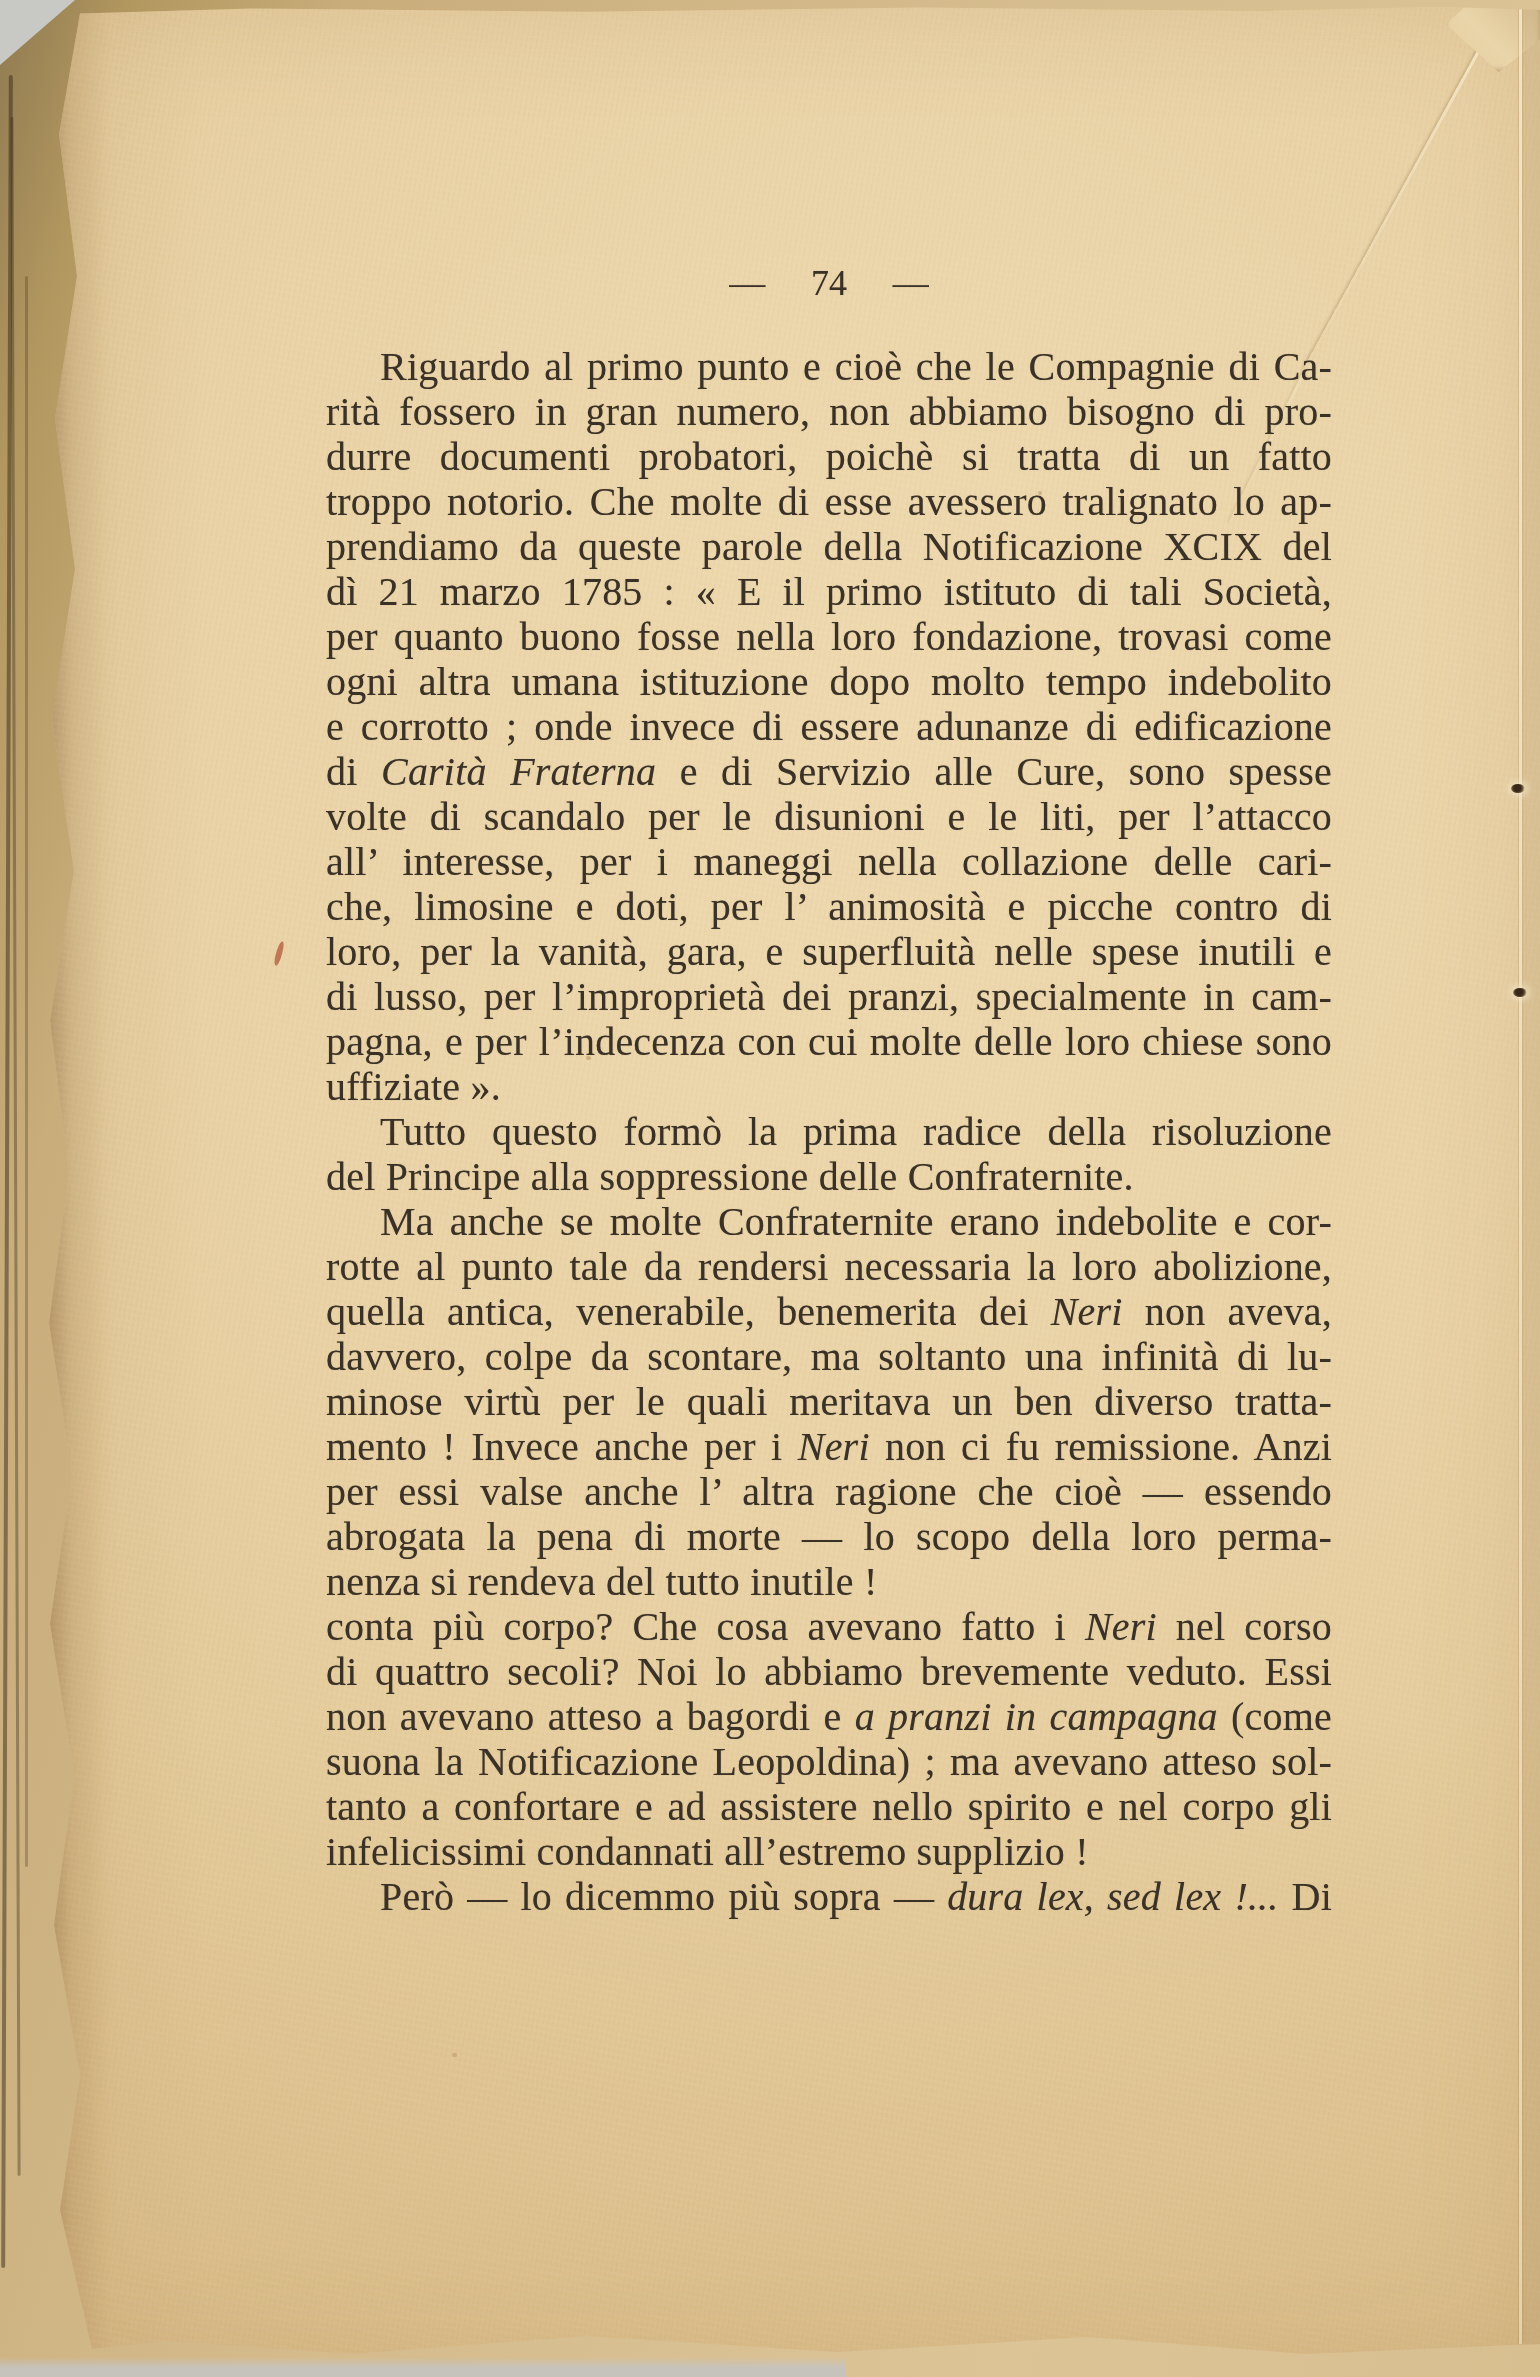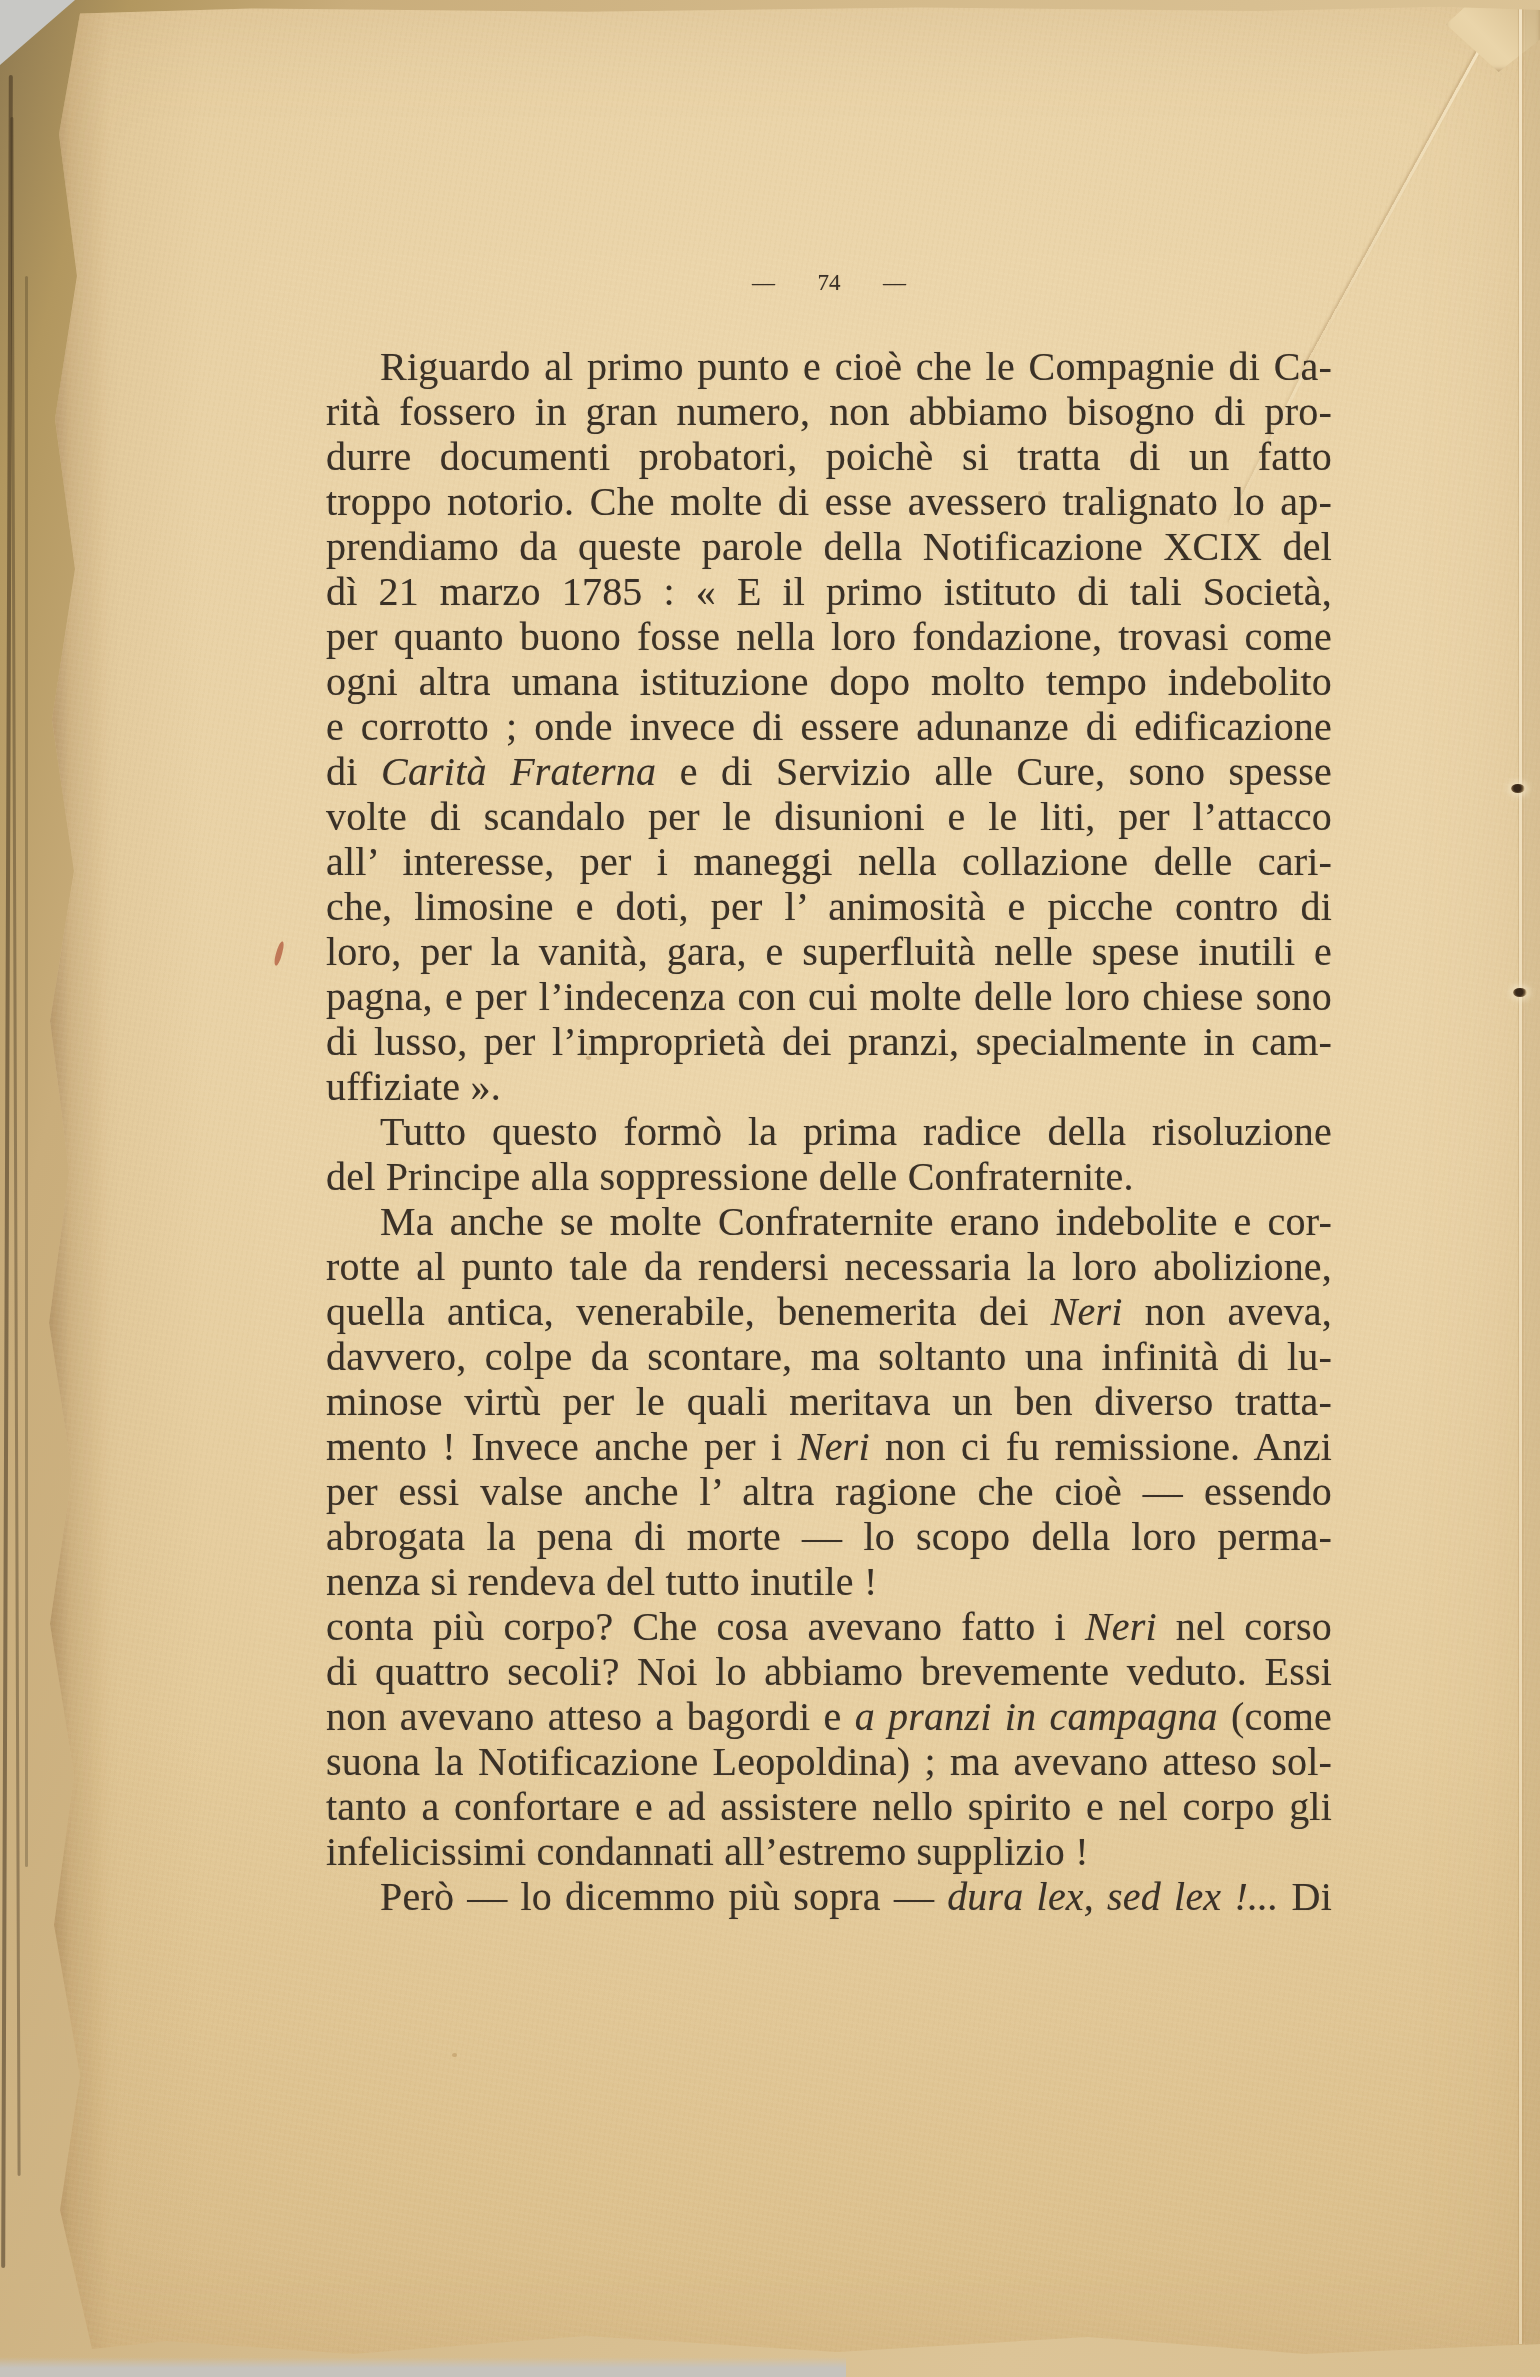--- a/index.html
+++ b/index.html
@@ -57,21 +57,21 @@
   .sp1{left:47px;top:82px;width:7.5px;height:6.7px;background:#b07636;opacity:.85;}
   .sp2{left:586px;top:1056px;width:5px;height:4.2px;background:#9a6f3e;opacity:.4;}
   .sp3{left:1038px;top:491px;width:4.2px;height:4.2px;background:#9a6f3e;opacity:.35;}
   .sp4{left:452px;top:2053px;width:5px;height:4.2px;background:#a3793f;opacity:.35;}
   .red-mark{position:absolute;left:276px;top:941px;width:5.9px;height:25px;border-radius:60% 40% 55% 45%;
     background:#a43c22;opacity:.6;transform:rotate(14deg);}
 
   
   .text-block{position:absolute;left:326px;top:261px;width:1006px;color:#3a3127;
     text-shadow:0 0 0.8px rgba(70,55,35,.4);}
-  .header{text-align:center;font-size:23px;height:44px;line-height:44px;margin-bottom:39px;}
+  .header{text-align:center;font-size:36px;height:44px;line-height:44px;margin-bottom:39px;}
   .header span{margin:0 18.4px;}
   .line{font-size:40px;line-height:45px;height:45px;text-align:justify;text-align-last:justify;
     letter-spacing:0.2px;}
   .line.indent{text-indent:54px;}
   .line.para-end{text-align:right;text-align-last:left;}
 </style>
 </head>
 <body>
 
 <div class="canvas">
@@ -114,22 +114,22 @@
           <div class="line"><span>prendiamo da queste parole della Notificazione XCIX del</span></div>
           <div class="line"><span>dì 21 marzo 1785 : « E il primo istituto di tali Società,</span></div>
           <div class="line"><span>per quanto buono fosse nella loro fondazione, trovasi come</span></div>
           <div class="line"><span>ogni altra umana istituzione dopo molto tempo indebolito</span></div>
           <div class="line"><span>e corrotto ; onde invece di essere adunanze di edificazione</span></div>
           <div class="line"><span>di </span><i>Carità Fraterna</i><span> e di Servizio alle Cure, sono spesse</span></div>
           <div class="line"><span>volte di scandalo per le disunioni e le liti, per l’attacco</span></div>
           <div class="line"><span>all’ interesse, per i maneggi nella collazione delle cari-</span></div>
           <div class="line"><span>che, limosine e doti, per l’ animosità e picche contro di</span></div>
           <div class="line"><span>loro, per la vanità, gara, e superfluità nelle spese inutili e</span></div>
+          <div class="line"><span>di lusso, per l’improprietà dei pranzi, specialmente in cam-</span></div>
           <div class="line"><span>pagna, e per l’indecenza con cui molte delle loro chiese sono</span></div>
-          <div class="line"><span>di lusso, per l’improprietà dei pranzi, specialmente in cam-</span></div>
           <div class="line para-end"><span>uffiziate ».</span></div>
           <div class="line indent"><span>Tutto questo formò la prima radice della risoluzione</span></div>
           <div class="line para-end"><span>del Principe alla soppressione delle Confraternite.</span></div>
           <div class="line indent"><span>Ma anche se molte Confraternite erano indebolite e cor-</span></div>
           <div class="line"><span>rotte al punto tale da rendersi necessaria la loro abolizione,</span></div>
           <div class="line"><span>quella antica, venerabile, benemerita dei </span><i>Neri</i><span> non aveva,</span></div>
           <div class="line"><span>davvero, colpe da scontare, ma soltanto una infinità di lu-</span></div>
           <div class="line"><span>minose virtù per le quali meritava un ben diverso tratta-</span></div>
           <div class="line"><span>mento ! Invece anche per i </span><i>Neri</i><span> non ci fu remissione. Anzi</span></div>
           <div class="line"><span>per essi valse anche l’ altra ragione che cioè — essendo</span></div>

